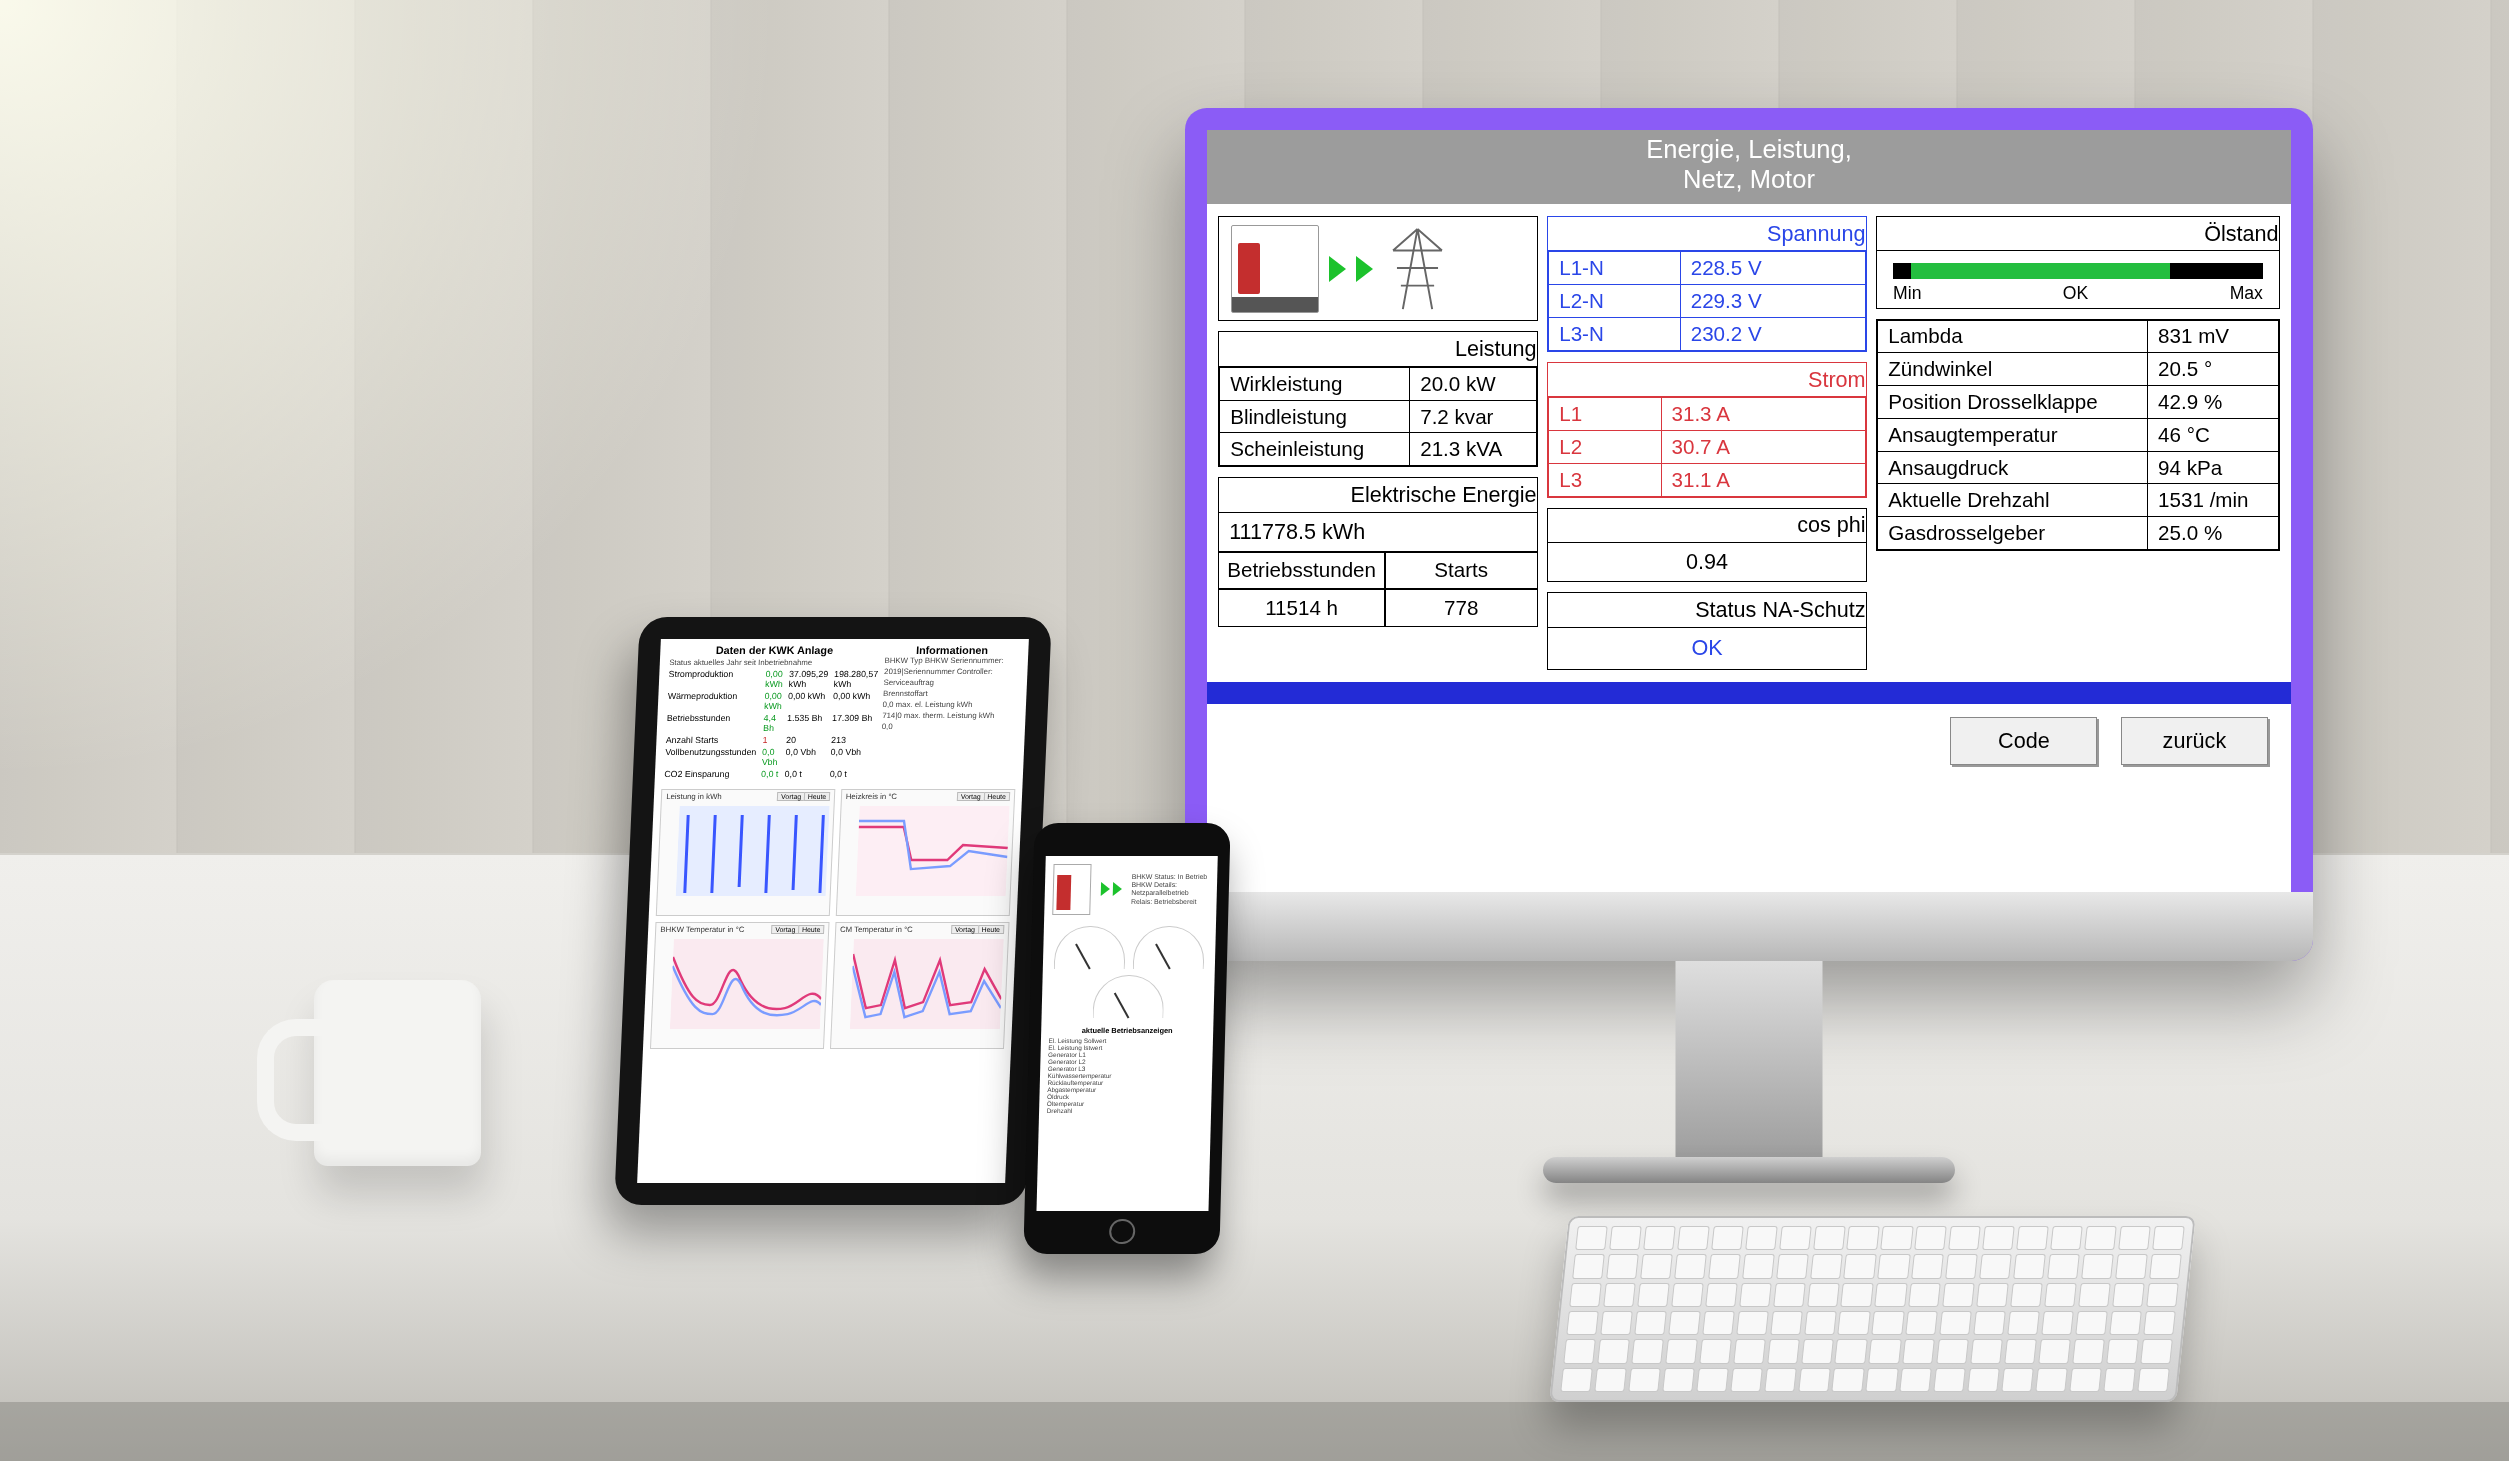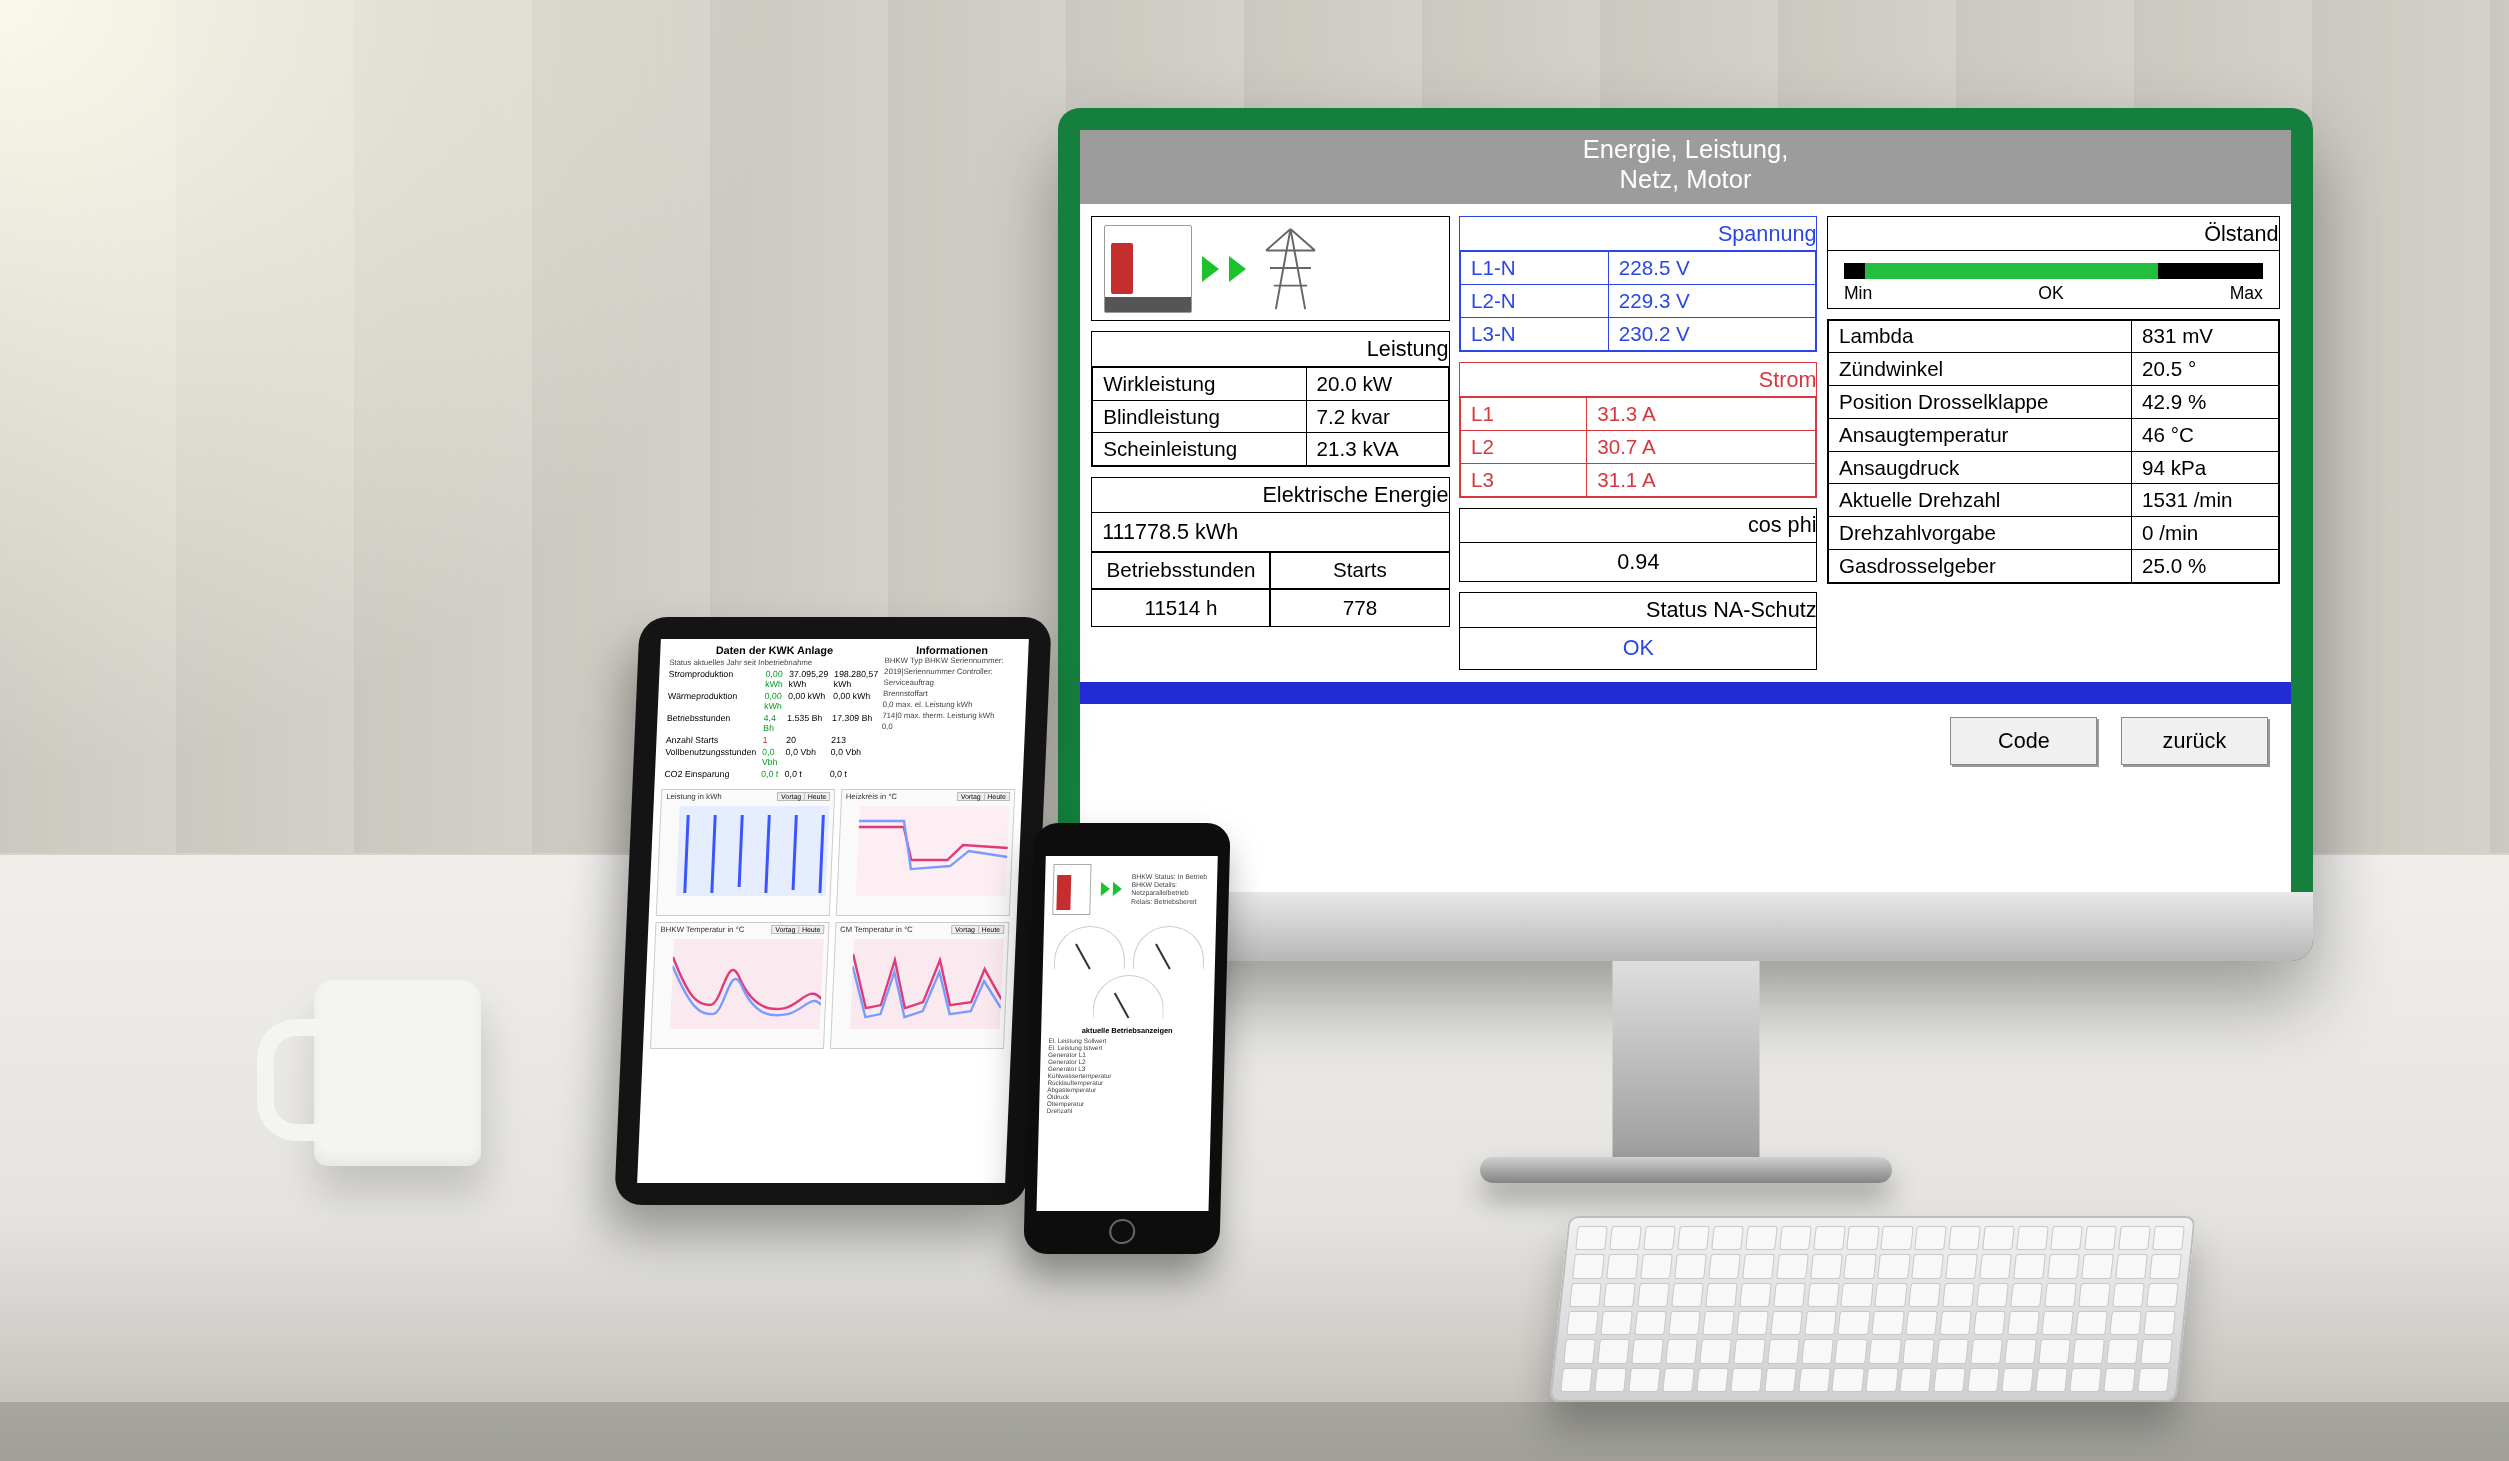--- a/index.html
+++ b/index.html
@@ -40,22 +40,22 @@
     background:#f4f4f2; border-radius:19.6px 19.6px 13.7px 13.7px;
     box-shadow: inset 0 -7.8px 11.8px rgba(0,0,0,.05), 3.9px 29px 39px rgba(0,0,0,.15);
   }
   .mug::after{
     content:""; position:absolute; left:-57px; top:39px; width:69px; height:88px;
     border:17.6px solid #f4f4f2; border-radius:39px 0 0 39px; border-right:none;
   }
 
   
   .monitor {
-    position:absolute; right:196px; top:108px; width:1255px; height:853px;
-    background:#15803d; border-radius:21.6px;
+    position:absolute; right:196px; top:108px; width:1128px; height:853px;
+    background:#8b5cf6; border-radius:21.6px;
     box-shadow:0 39px 78px rgba(0,0,0,.35);
   }
   .monitor .bezel {
     position:absolute; inset:21.6px 21.6px 69px 21.6px;
     background:#fff; overflow:hidden;
   }
   .monitor .chin {
     position:absolute; left:0; right:0; bottom:0; height:69px;
     background:linear-gradient(180deg,#e8e8e8,#b7b7b7);
     border-radius:0 0 21.6px 21.6px;
@@ -333,24 +333,20 @@
                   <td>Ansaugtemperatur</td>
                   <td>46 °C</td>
                 </tr>
             <tr>
                   <td>Ansaugdruck</td>
                   <td>94 kPa</td>
                 </tr>
             <tr>
                   <td>Aktuelle Drehzahl</td>
                   <td>1531 /min</td>
-                </tr>
-            <tr>
-                  <td>Drehzahlvorgabe</td>
-                  <td>0 /min</td>
                 </tr>
             <tr>
                   <td>Gasdrosselgeber</td>
                   <td>25.0 %</td>
                 </tr>
           </tbody>
             </table>
         </div>
       </div>
     </div>

